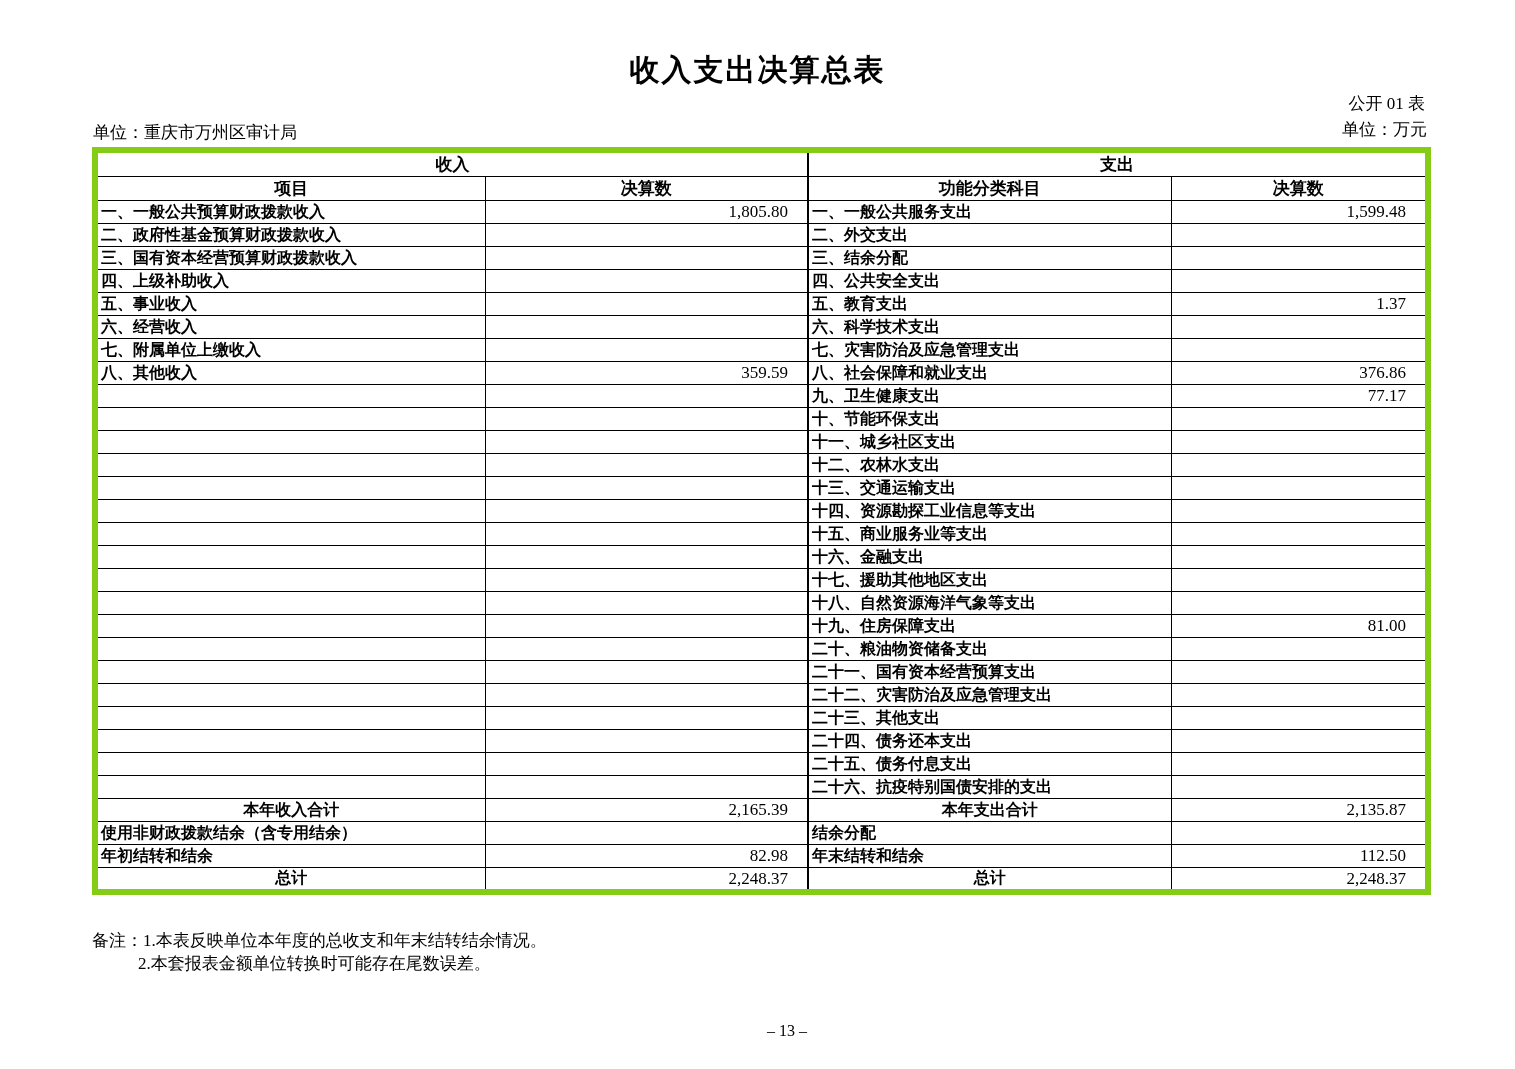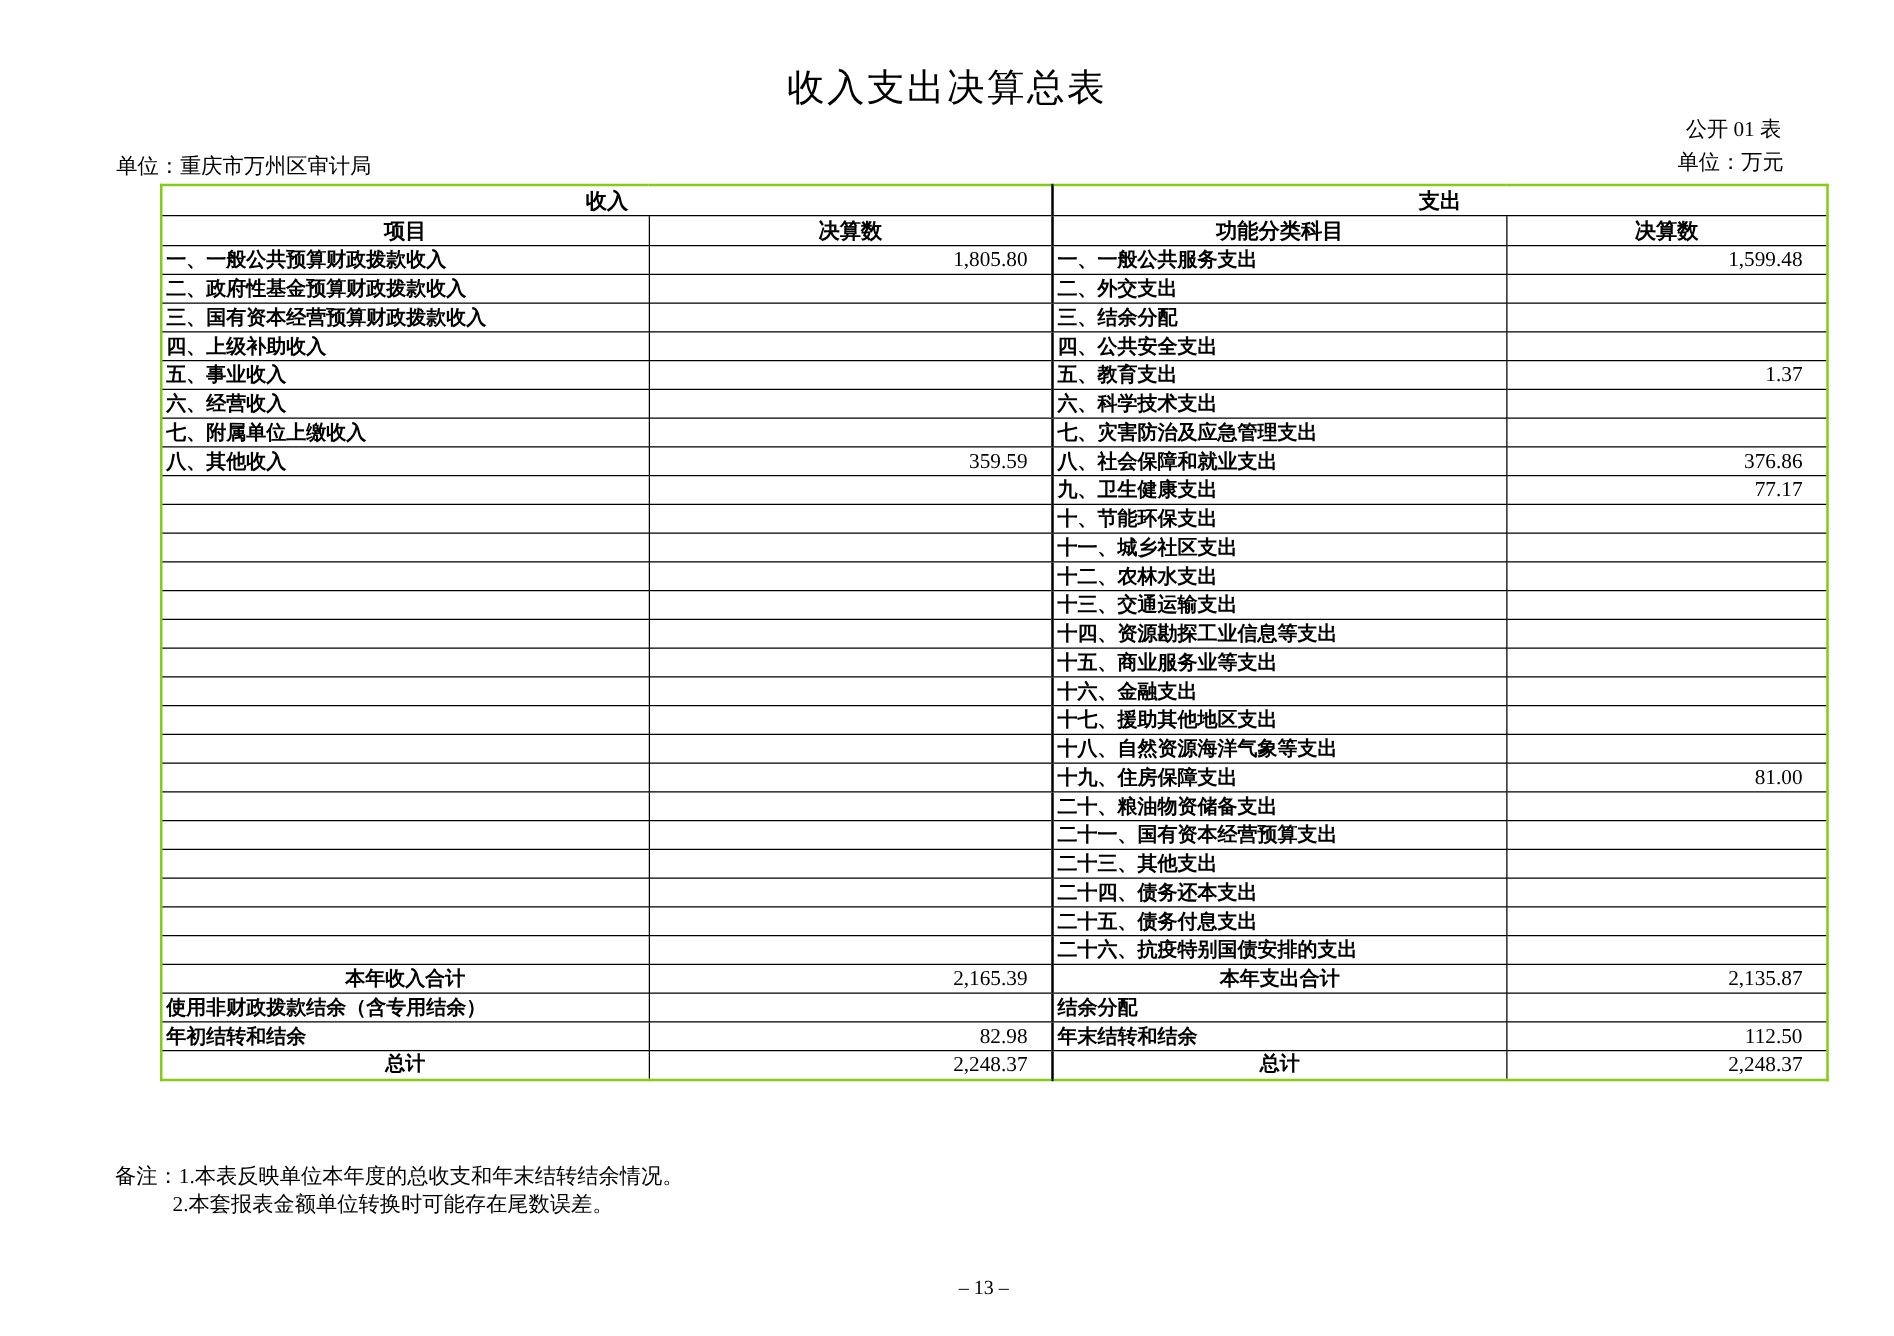--- a/index.html
+++ b/index.html
@@ -1,42 +1,41 @@
 <!DOCTYPE html>
 <html><head>
 <meta charset="utf-8">
 <style>
   * { margin:0; padding:0; box-sizing:border-box; }
   html,body { width:1515px; height:1069px; background:#ffffff; overflow:hidden; }
   body { position:relative; color:#000; font-family:"Liberation Serif","DejaVu Serif",serif; }
 
   .page-title {
     position:absolute; top:50px; left:0; width:1515px;
-    text-align:center; font-size:30px; font-weight:normal;
+    text-align:center; font-size:30px; font-weight:bold;
     letter-spacing:2px;
   }
   .doc-code {
     position:absolute; top:92px; right:90px;
     font-size:17px; text-align:right;
   }
   .unit-name {
     position:absolute; top:121px; left:93px;
     font-size:17px;
   }
   .unit-currency {
     position:absolute; top:118px; right:88px;
     font-size:17px; text-align:center;
   }
 
   table.summary {
     position:absolute; left:92px; top:147px;
     width:1333px; height:712px;
     border-collapse:collapse; table-layout:fixed;
-    border:2px solid #84cc16;
-    margin-left:36px;
+    border:6px solid #84cc16;
   }
   table.summary th, table.summary td {
     border:1px solid #000;
     overflow:hidden; white-space:nowrap;
   }
   table.summary th {
     font-size:17px; font-weight:bold; text-align:center; vertical-align:middle;
   }
   tr.sec-row { height:21px; }
   tr.col-row { height:24px; }
@@ -216,20 +215,26 @@
       </tr>
       <tr>
         <td class="lbl"></td>
         <td class="num"></td>
         <td class="lbl mid">二十一、国有资本经营预算支出</td>
         <td class="num"></td>
       </tr>
       <tr>
         <td class="lbl"></td>
         <td class="num"></td>
+        <td class="lbl mid">二十二、灾害防治及应急管理支出</td>
+        <td class="num"></td>
+      </tr>
+      <tr>
+        <td class="lbl"></td>
+        <td class="num"></td>
         <td class="lbl mid">二十三、其他支出</td>
         <td class="num"></td>
       </tr>
       <tr>
         <td class="lbl"></td>
         <td class="num"></td>
         <td class="lbl mid">二十四、债务还本支出</td>
         <td class="num"></td>
       </tr>
       <tr>

